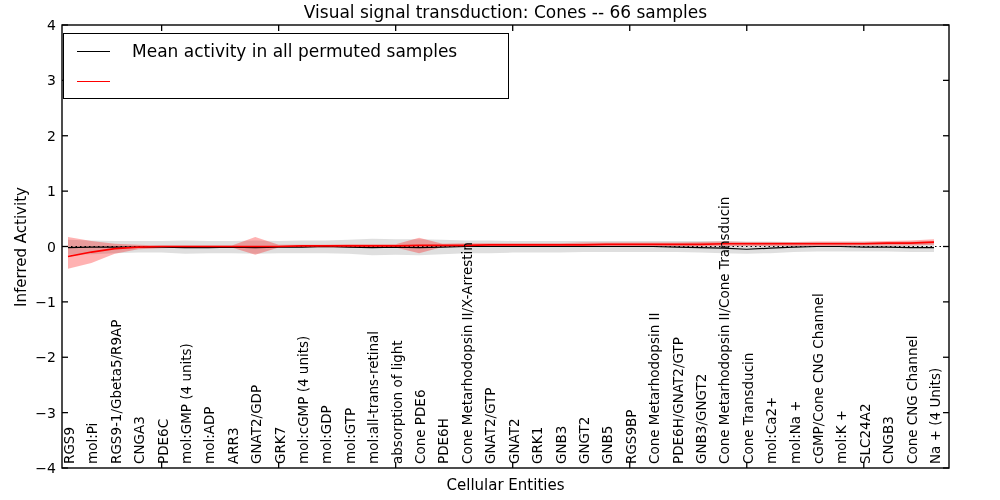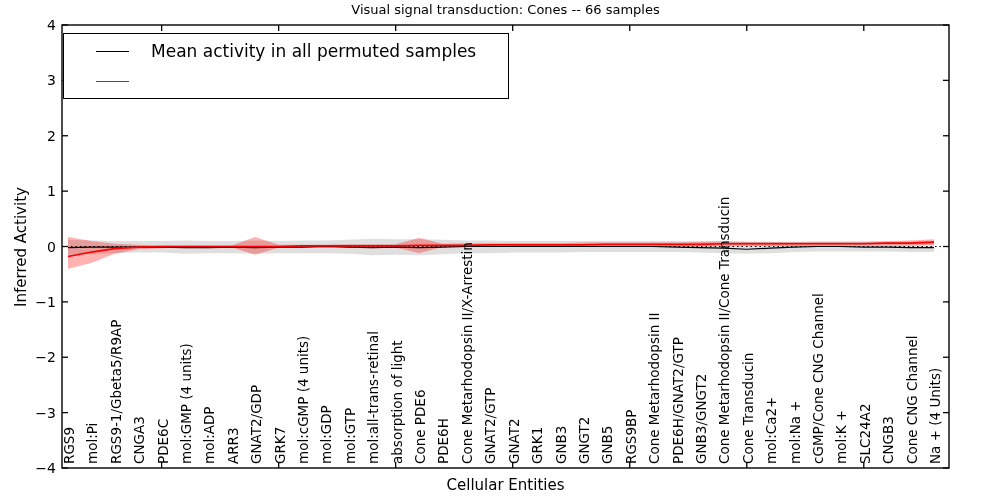--- a/index.html
+++ b/index.html
@@ -1,30 +1,30 @@
 <!DOCTYPE html>
 <html><head>
 <meta charset="utf-8">
 <style>
   html,body{margin:0;padding:0;background:#ffffff;}
   .figure{position:relative;width:1000px;height:500px;background:#ffffff;
           font-family:"DejaVu Sans","Liberation Sans",sans-serif;color:#000;overflow:hidden;}
   .title{position:absolute;left:62px;top:2px;width:887px;text-align:center;
-         font-size:13px;white-space:nowrap;}
+         font-size:17px;white-space:nowrap;}
   .ylabel{position:absolute;left:-44px;top:238px;width:130px;text-align:center;
           font-size:15px;transform:rotate(-90deg);transform-origin:center;}
   .xlabel{position:absolute;left:62px;top:476px;width:887px;text-align:center;font-size:15px;}
   .plot-svg{position:absolute;left:0;top:0;}
   .ytick-label{position:absolute;width:34px;text-align:right;font-size:14px;line-height:18px;}
   .xcat-label{position:absolute;white-space:nowrap;font-size:13.5px;line-height:13px;
               transform:rotate(-90deg);transform-origin:0 0;}
   .legend{position:absolute;left:63px;top:33px;width:446px;height:66px;background:#ffffff;
           border:1.6px solid #000;box-sizing:border-box;display:flex;flex-direction:column;
           justify-content:center;gap:2px;}
-  .legend-row{display:flex;align-items:center;height:28px;margin-left:19px;}
+  .legend-row{display:flex;align-items:center;height:28px;}
   .legend-line{width:33px;height:0;border-top:1.7px solid #000;margin-left:13px;flex:none;}
   .legend-text{margin-left:22px;font-size:17px;white-space:nowrap;}
 </style>
 </head>
 <body>
 
 <div class="figure">
   <div class="title">Visual signal transduction: Cones -- 66 samples</div>
   <div class="ylabel">Inferred Activity</div>
   <div class="xlabel">Cellular Entities</div>

